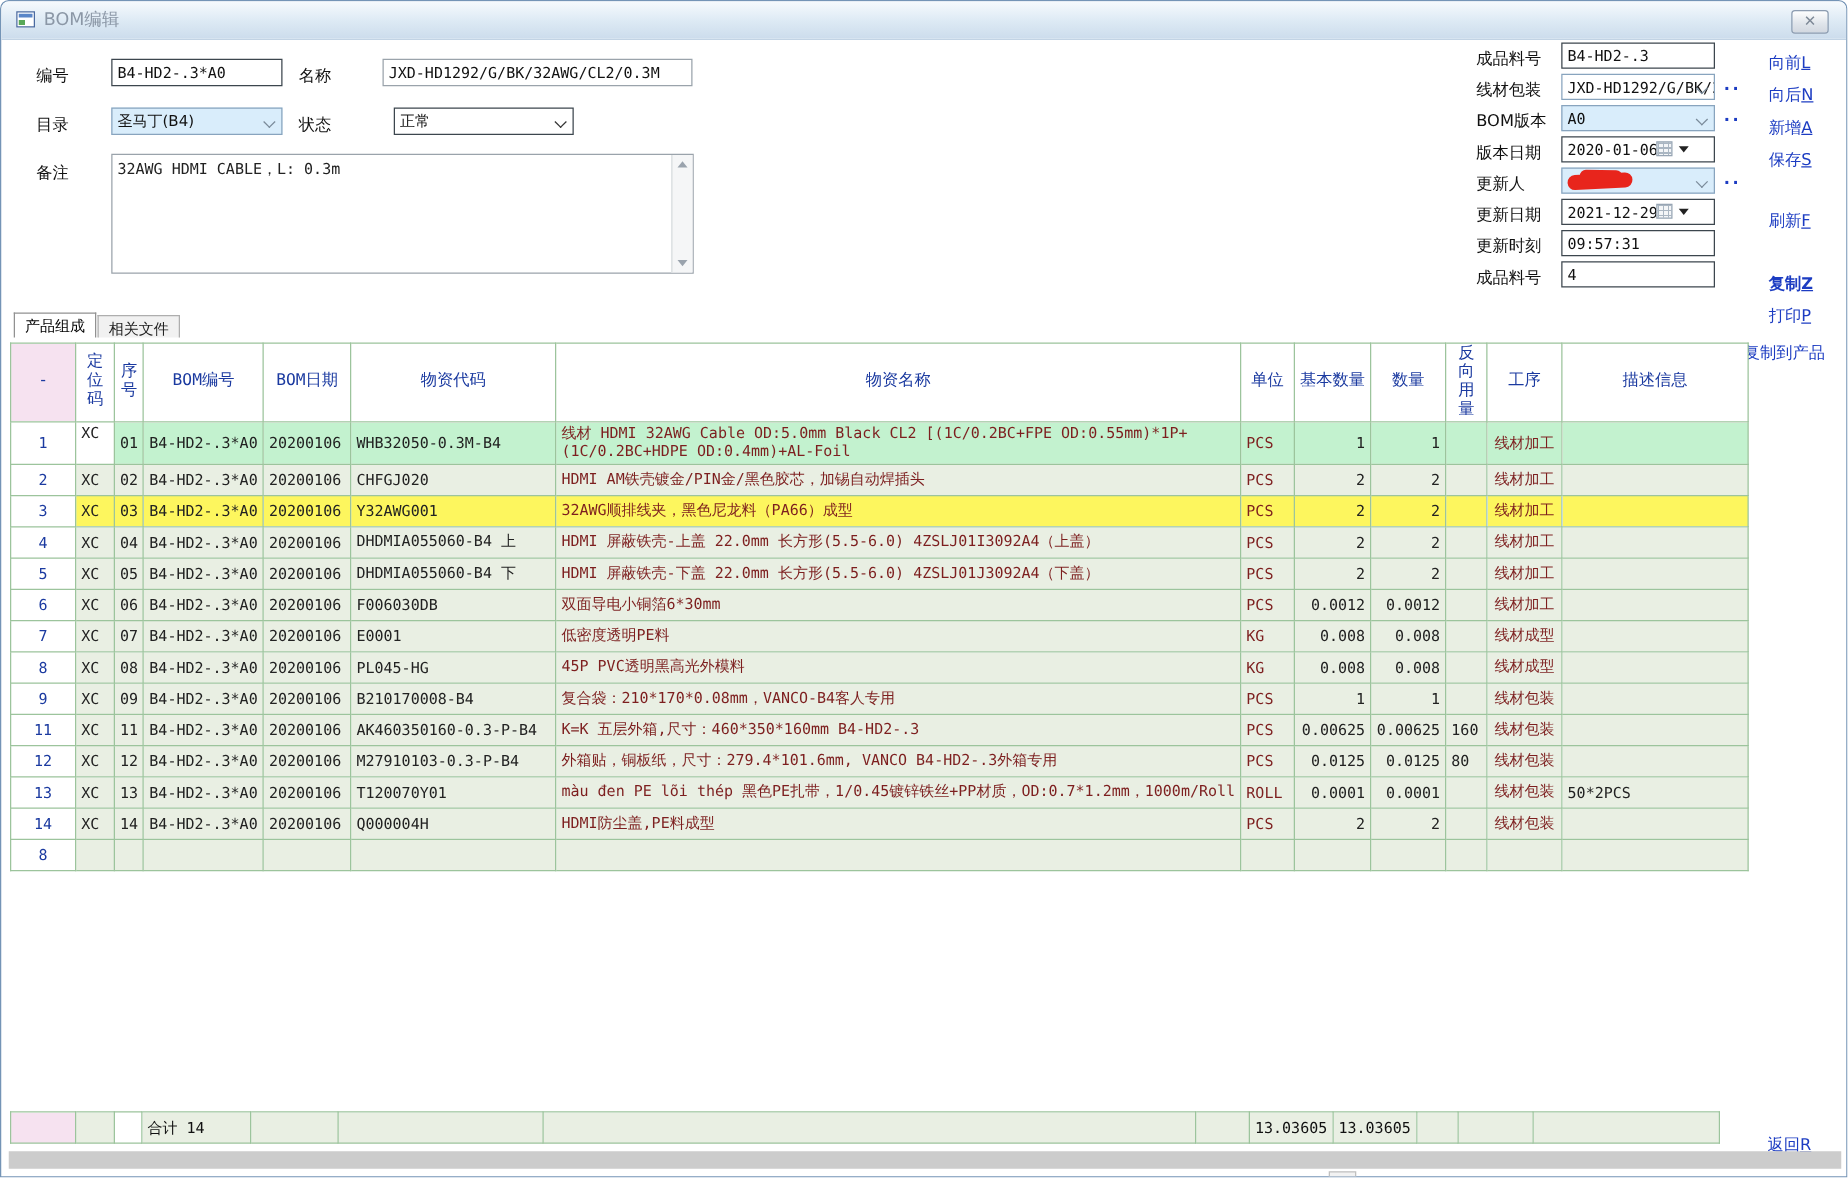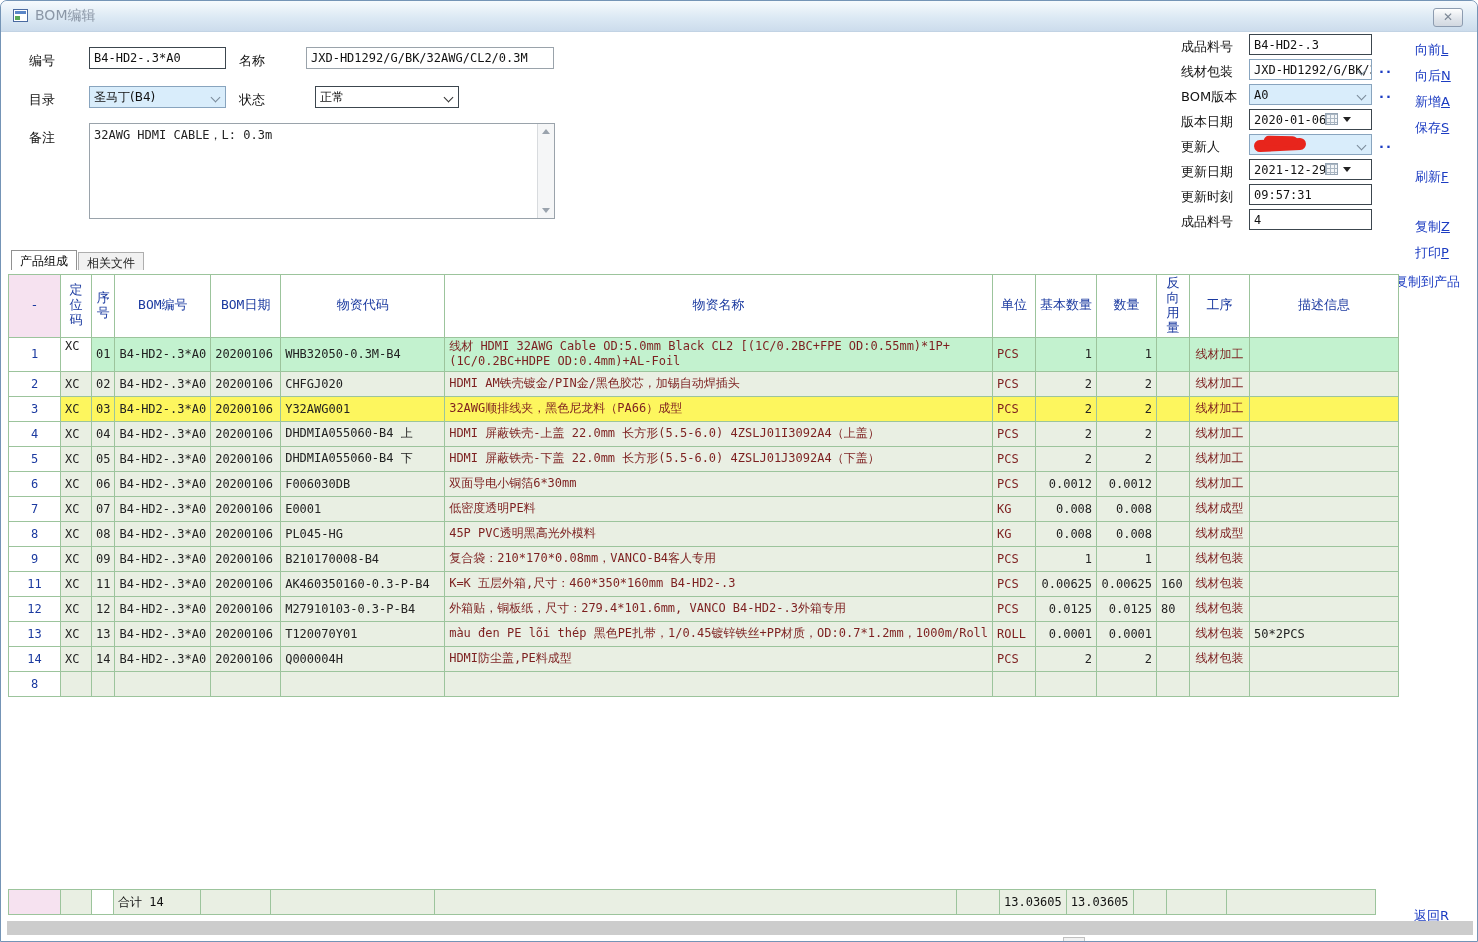--- a/index.html
+++ b/index.html
@@ -203,21 +203,21 @@
           <span class="tinput mono" style="border-color:#3c464e;">4</span>
         </span>
     </div>
   </div>
 
   <div class="alink" style="left:1414px;top:40px;"><span>向前</span><u>L</u></div>
   <div class="alink" style="left:1414px;top:66px;"><span>向后</span><u>N</u></div>
   <div class="alink" style="left:1414px;top:92px;"><span>新增</span><u>A</u></div>
   <div class="alink" style="left:1414px;top:118px;"><span>保存</span><u>S</u></div>
   <div class="alink" style="left:1414px;top:167px;"><span>刷新</span><u>F</u></div>
-  <div class="alink" style="left:1414px;top:217px;"><span>复制</span><u>Z</u></div>
+  <div class="alink" style="left:1414px;top:217px;font-weight:bold;"><span>复制</span><u>Z</u></div>
   <div class="alink" style="left:1414px;top:243px;"><span>打印</span><u>P</u></div>
   <div class="alink" style="left:1394px;top:272px;"><span>复制到产品</span><u></u></div>
   <div class="alink back-link"><span>返回</span><u>R</u></div>
 
   <div class="tab active">产品组成</div>
   <div class="tab idle">相关文件</div>
 
   <table class="grid" id="grid-table">
       <colgroup>
         <col style="width:52px">

